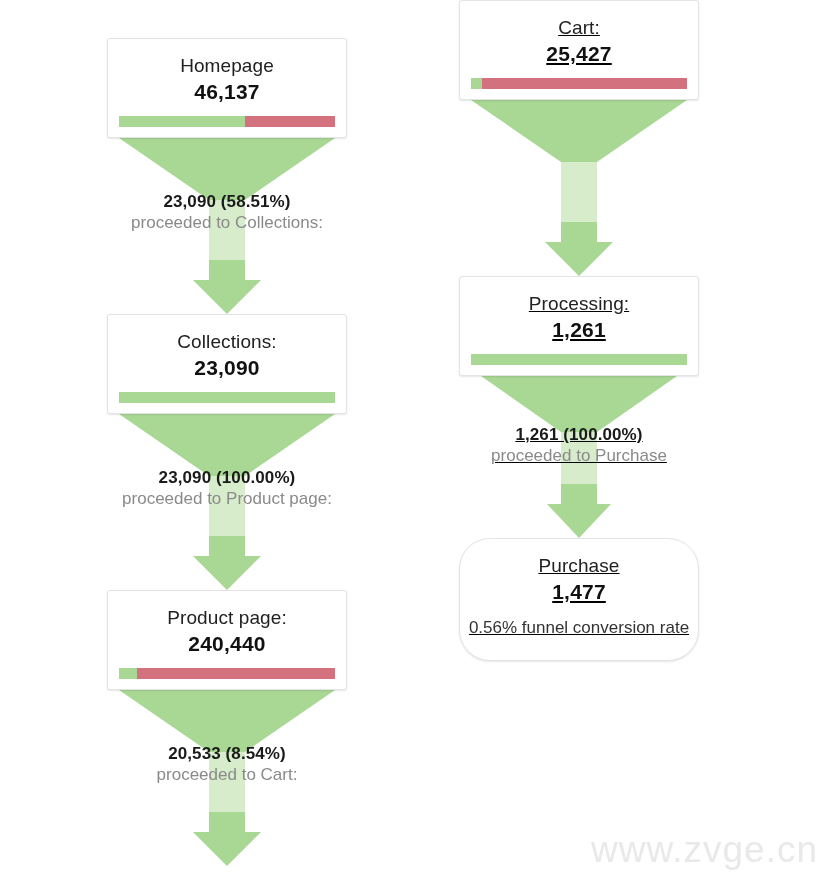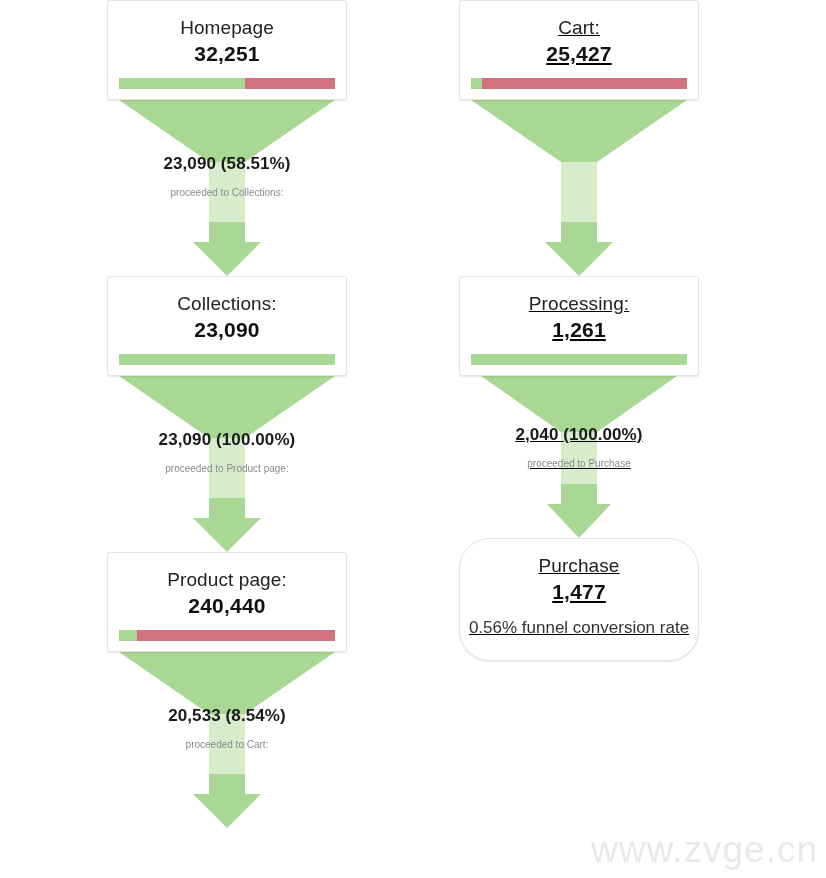--- a/index.html
+++ b/index.html
@@ -98,25 +98,24 @@
   }
   .label-primary {
     font-size: 17px;
     font-weight: 700;
     color: #1a1a1a;
     line-height: 22px;
     letter-spacing: 0.1px;
     text-align: center;
   }
   .label-secondary {
-    font-size: 10px;
+    font-size: 17px;
     font-weight: 400;
     color: #8a8a8a;
     line-height: 19px;
-    margin-top: 8px;
   }
 
   
   #watermark {
     position: absolute;
     right: 8px;
     bottom: 6px;
     font-size: 37px;
     font-weight: 400;
     color: #e9e9e9;
@@ -124,25 +123,25 @@
     line-height: 44px;
     user-select: none;
     white-space: nowrap;
   }
 </style>
 </head>
 <body>
 
 <div id="funnel-app">
 
-  <div class="column" id="column-left" style="">
+  <div class="column" id="column-left" style="padding-top:38px;">
 
     <div class="step-card">
       <div class="step-name">Homepage</div>
-      <div class="step-value">32,251</div>
+      <div class="step-value">46,137</div>
       <div class="step-bar-wrap">
         <div class="bar-green" style="width:58.51%"></div>
         <div class="bar-red" style="width:41.49%"></div>
       </div>
     </div>
 
     <div class="connector" style="height:176px;">
       <svg class="connector-svg" width="240" height="176" viewBox="0 0 240 176">
         <polygon points="12,0 228,0 138,62 102,62" fill="#a8d894"></polygon>
         <rect x="102" y="62" width="36" height="60" fill="#d7ecca"></rect>
@@ -231,21 +230,21 @@
     </div>
 
     <div class="connector" style="height:162px;">
       <svg class="connector-svg" width="240" height="162" viewBox="0 0 240 162">
         <polygon points="22,0 218,0 138,56 102,56" fill="#a8d894"></polygon>
         <rect x="102" y="56" width="36" height="52" fill="#d7ecca"></rect>
         <rect x="102" y="108" width="36" height="22" fill="#a8d894"></rect>
         <polygon points="88,128 152,128 120,162" fill="#a8d894"></polygon>
       </svg>
       <div class="connector-label" style="padding-top:48px;">
-        <div class="label-primary">2,040 (100.00%)</div>
+        <div class="label-primary">1,261 (100.00%)</div>
         <div class="label-secondary">proceeded to Purchase</div>
       </div>
     </div>
 
     <div class="step-card card-tall-pad">
       <div class="step-name">Purchase</div>
       <div class="step-value">1,477</div>
       <div class="step-footnote">0.56% funnel conversion rate</div>
     </div>
 

